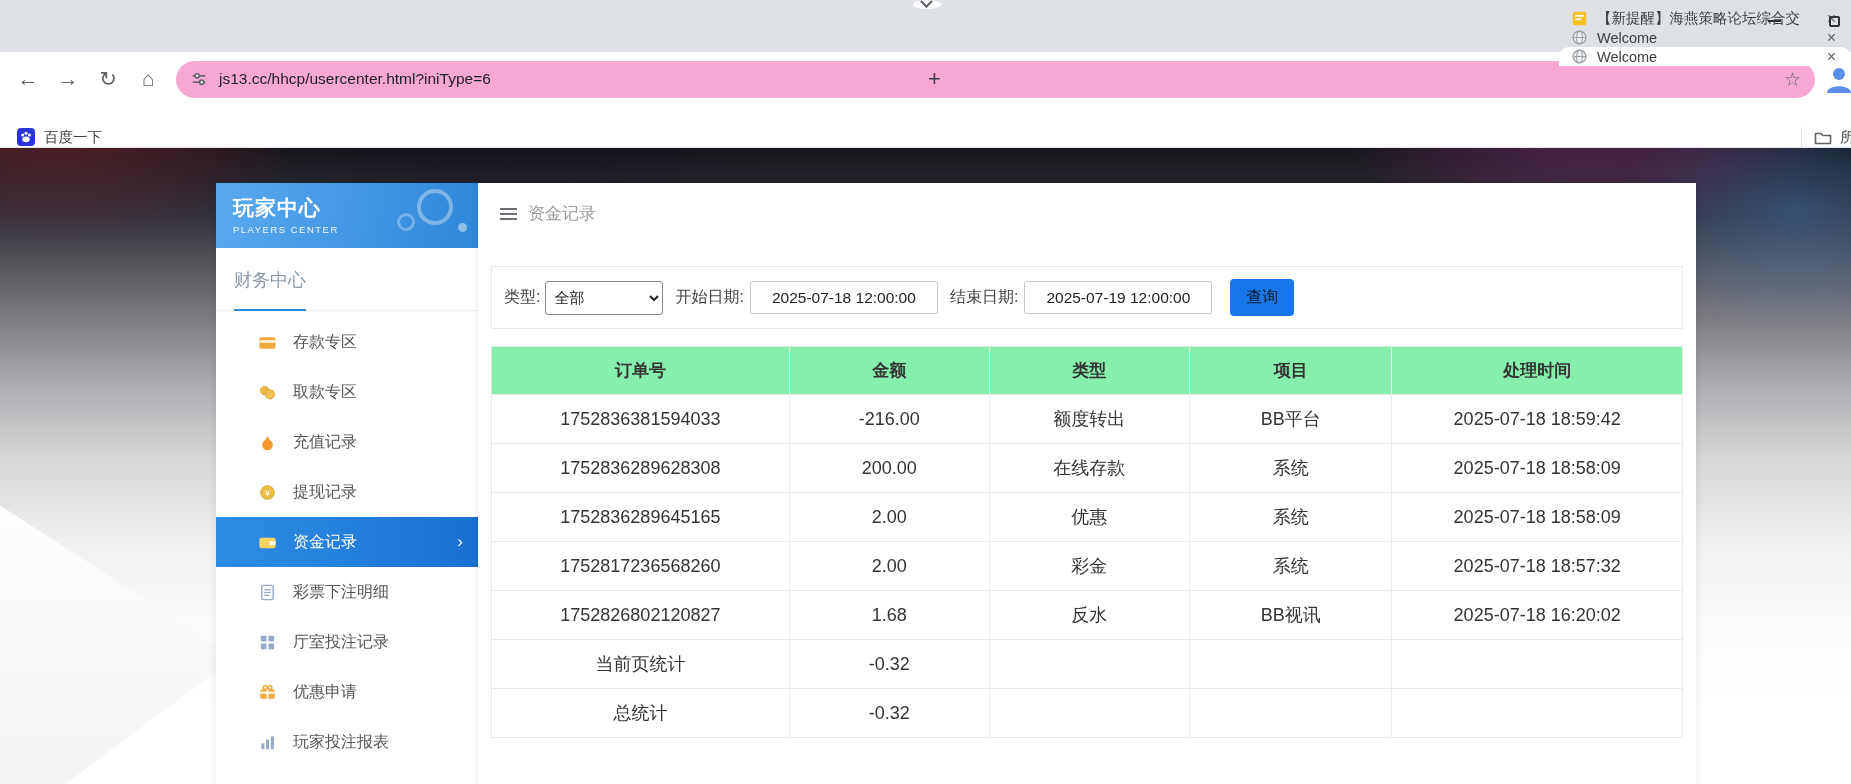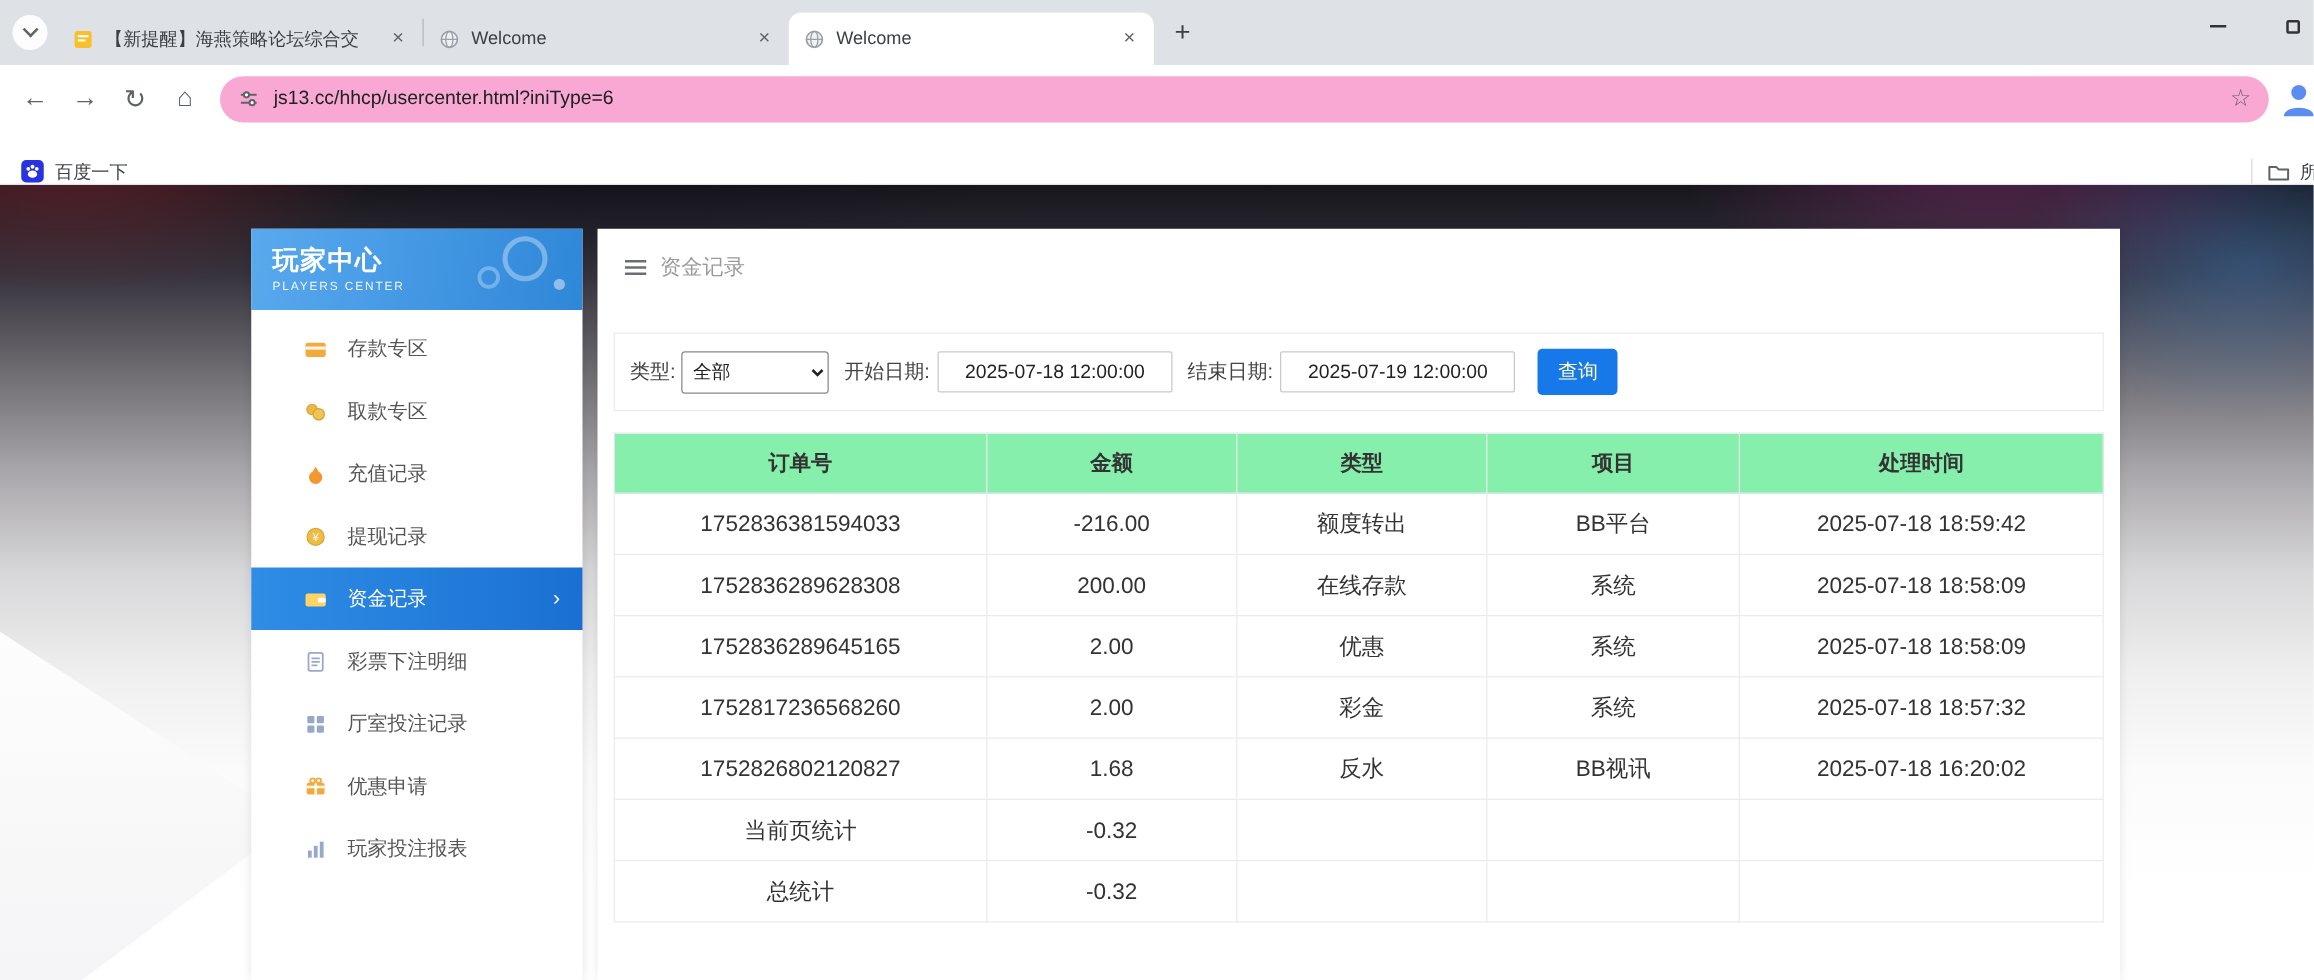--- a/index.html
+++ b/index.html
@@ -1,21 +1,21 @@
 <!DOCTYPE html>
 <html><head>
 <meta charset="utf-8">
 <style>
   * { box-sizing: border-box; margin: 0; padding: 0; }
   html,body { width:1851px; height:784px; overflow:hidden; }
   body { font-family:"Liberation Sans","DejaVu Sans",sans-serif; background:#fff; }
   .window { position:relative; width:1851px; height:784px; overflow:hidden; }
 
   
-  .tabbar { position:relative; height:52px; background:#dee1e6; display:flex; align-items:flex-end; padding-left:10px; }
+  .tabbar { position:relative; height:52px; background:#dee1e6; display:flex; align-items:flex-end; padding-left:10px;flex-direction:column; }
   .tab-search { align-self:center; width:28px; height:28px; border-radius:50%; background:#fdfdfe; display:flex; align-items:center; justify-content:center; margin-right:8px; cursor:pointer; }
   .chev-down { width:9px; height:9px; border-right:2px solid #5f6368; border-bottom:2px solid #5f6368; transform:rotate(45deg) translate(-2px,-2px); }
   .tab { width:292px; height:42px; display:flex; align-items:center; gap:9px; padding:0 10px 0 12px; cursor:pointer; position:relative; }
   .tab.active { background:#fff; border-radius:10px 10px 0 0; }
   .tab-title { flex:1; font-size:14.5px; color:#3c4043; white-space:nowrap; overflow:hidden; }
   .tab-close { width:19px; height:19px; border-radius:50%; display:flex; align-items:center; justify-content:center; color:#5f6368; font-size:16px; cursor:pointer; flex:none; }
   .tab-sep { width:1px; height:22px; background:#9aa0a6; align-self:center; opacity:.6; }
   .favicon { width:17px; height:17px; flex:none; }
   .new-tab { align-self:center; width:30px; height:30px; margin-left:8px; display:flex; align-items:center; justify-content:center; font-size:22px; color:#3c4043; cursor:pointer; border-radius:50%; }
   .win-controls { position:absolute; top:6px; right:2px; display:flex; gap:30px; }
@@ -46,21 +46,21 @@
     background:
       radial-gradient(420px 200px at 3% -5%, rgba(150,40,50,0.55), transparent 60%),
       radial-gradient(520px 240px at 28% -12%, rgba(15,15,28,0.65), transparent 62%),
       radial-gradient(430px 220px at 86% -6%, rgba(190,60,160,0.40), transparent 60%),
       radial-gradient(300px 210px at 97% 10%, rgba(60,140,220,0.35), transparent 60%),
       linear-gradient(180deg,#17161c 0px,#35323c 70px,#6f6c72 150px,#a9a7ab 230px,#d7d6d8 310px,#efefef 390px,#fbfbfb 470px,#ffffff 560px);
   }
   .bg-wedge { position:absolute; left:0; top:295px; width:235px; height:390px; background:linear-gradient(180deg,#ffffff,#f3f3f5); clip-path:polygon(0 16%, 100% 55%, 0 100%); }
 
   
-  .sidebar { position:absolute; left:201px; top:35px; bottom:0; width:265px; background:#fff; box-shadow:0 0 8px rgba(0,0,0,0.10); }
+  .sidebar { position:absolute; left:216px; top:35px; bottom:0; width:265px; background:#fff; box-shadow:0 0 8px rgba(0,0,0,0.10); }
   .sb-header { height:65px; background:linear-gradient(100deg,#59a9ee 0%,#2f87d8 100%); color:#fff; padding:11px 0 0 17px; position:relative; overflow:hidden; }
   .sb-title { font-size:21px; font-weight:bold; letter-spacing:1px; }
   .sb-sub { font-size:9.5px; letter-spacing:1.5px; opacity:.92; margin-top:2px; }
   .sb-c1 { position:absolute; width:36px; height:36px; border:4px solid rgba(255,255,255,.35); border-radius:50%; right:28px; top:6px; }
   .sb-c2 { position:absolute; width:18px; height:18px; border:3px solid rgba(255,255,255,.30); border-radius:50%; right:66px; top:30px; }
   .sb-c3 { position:absolute; width:9px; height:9px; background:rgba(255,255,255,.45); border-radius:50%; right:14px; top:40px; }
   .sb-section { padding:20px 0 18px 18px; font-size:18px; color:#8c9aa8; border-bottom:1px solid #ececec; position:relative; }
   .sb-section::after { content:""; position:absolute; left:18px; bottom:-1px; width:72px; height:2px; background:#2f87d8; }
   .sb-items { padding-top:6px; }
   .sb-item { height:50px; display:flex; align-items:center; gap:16px; padding:0 18px 0 42px; font-size:16px; color:#555; cursor:pointer; }
@@ -71,21 +71,21 @@
   
   .content { position:absolute; left:478px; top:35px; bottom:0; width:1218px; background:#fff; box-shadow:0 0 8px rgba(0,0,0,0.10); }
   .content-header { display:flex; align-items:center; gap:11px; padding:19px 20px 16px 22px; }
   .hamburger { display:inline-flex; flex-direction:column; gap:3px; cursor:pointer; }
   .hamburger i { display:block; width:17px; height:2px; background:#6b6f74; }
   .page-title { font-size:17px; color:#9a9a9a; }
   .filterbar { margin:25px 13px 0; border:1px solid #ebebeb; display:flex; align-items:center; padding:12px 12px; font-size:16px; color:#444; }
   .f-label { flex:none; }
   .type-select { height:34px; width:118px; margin:0 12px 0 5px; font-size:15px; color:#222; border:1px solid #888; border-radius:3px; background:#fff; padding:0 4px; font-family:inherit; }
   .date-input { height:33px; width:188px; margin:0 12px 0 6px; border:1px solid #c9c9c9; border-radius:2px; font-size:15.5px; color:#222; text-align:center; font-family:inherit; }
-  .search-btn { height:37px; padding:0 16px; margin-left:6px; background:#1779e9; color:#fef9c3; border:none; border-radius:4px; font-size:16px; cursor:pointer; font-family:inherit; }
+  .search-btn { height:37px; padding:0 16px; margin-left:6px; background:#1779e9; color:#0f172a; border:none; border-radius:4px; font-size:16px; cursor:pointer; font-family:inherit; }
 
   .funds-table { margin:17px 13px 0; width:calc(100% - 26px); border-collapse:collapse; table-layout:fixed; }
   .funds-table th { background:#86efac; border:1px solid #e6e7e9; height:48px; font-size:17px; color:#333; font-weight:bold; text-align:center; }
   .funds-table td { border:1px solid #ebebeb; height:49px; font-size:18px; color:#333; text-align:center; vertical-align:middle; white-space:nowrap; overflow:hidden; }
 </style>
 </head>
 <body>
 
 <div class="window">
 
@@ -182,20 +182,21 @@
     <div class="bg-wedge"></div>
 
     <aside class="sidebar">
       <div class="sb-header">
         <div class="sb-title">玩家中心</div>
         <div class="sb-sub">PLAYERS CENTER</div>
         <span class="sb-c1"></span>
         <span class="sb-c2"></span>
         <span class="sb-c3"></span>
       </div>
+      <div class="sb-section"><span>财务中心</span></div>
       <nav class="sb-items">
 
         <div class="sb-item">
           <svg class="sb-ic" viewBox="0 0 20 20">
               <rect x="1.5" y="4.5" width="17" height="12" rx="2" fill="#f3a93c"></rect>
               <rect x="1.5" y="7.6" width="17" height="2.6" fill="#fff" opacity="0.9"></rect>
             </svg>
           <span>存款专区</span>
         </div>
 

